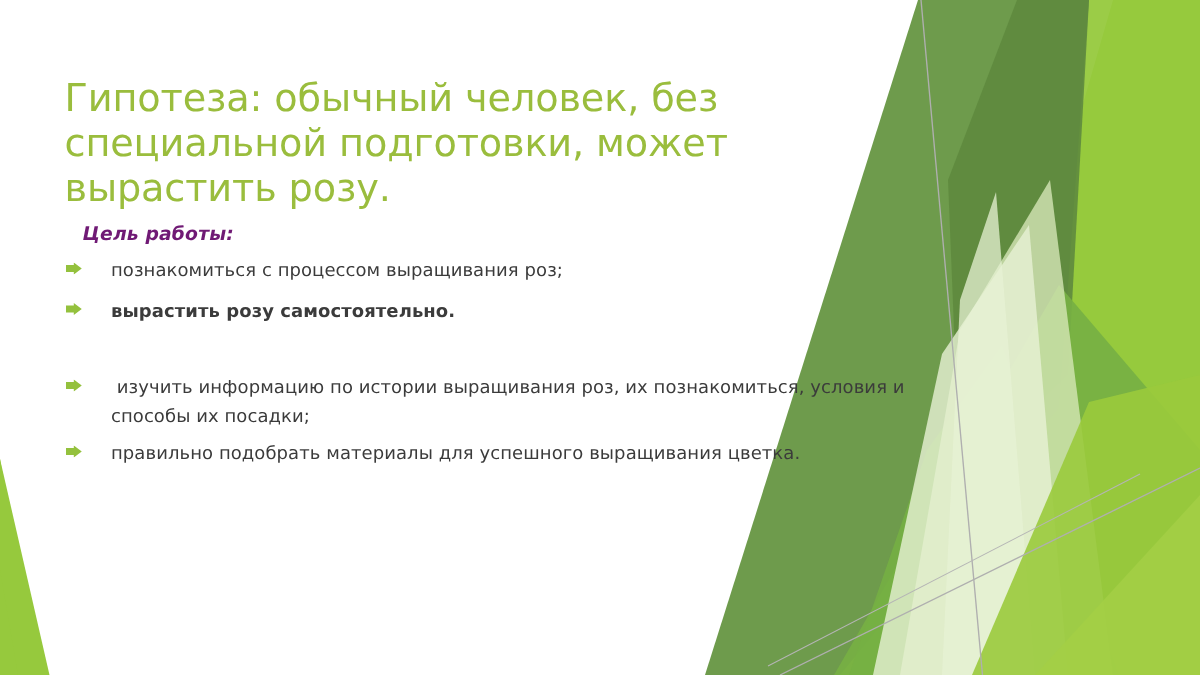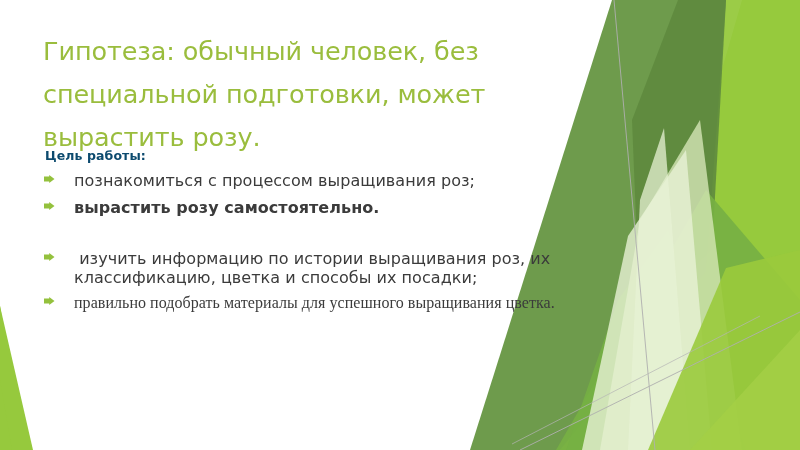--- a/index.html
+++ b/index.html
@@ -31,63 +31,64 @@
     position: absolute;
     left: 0;
     top: 0;
     width: 800px;
     height: 450px;
   }
 
   #slide-title {
     position: absolute;
     left: 43px;
-    top: 30px;
+    top: 51px;
     width: 470px;
     color: #9ABD3D;
     font-size: 25.5px;
-    line-height: 43px;
+    line-height: 30px;
     font-weight: normal;
     letter-spacing: -0.1px;
     margin: 0;
   }
 
   .section-label {
     position: absolute;
-    left: 45px;
-    color: #0c4a6e;
+    left: 55px;
+    color: #701a75;
     font-size: 12.5px;
+    font-style: italic;
     font-weight: bold;
     letter-spacing: 0.1px;
   }
   #label-goal  { top: 148px; }
   #label-tasks { top: 221px; }
 
   .bullet-row {
     position: absolute;
     left: 44px;
     display: flex;
     align-items: flex-start;
     width: 560px;
   }
   #bullet-g1 { top: 171px; }
   #bullet-g2 { top: 198px; font-weight: bold; }
   #bullet-t1 { top: 249px; }
-  #bullet-t2 { top: 293px; font-family: Liberation Serif, serif; }
+  #bullet-t2 { top: 293px; }
 
   .bullet-marker {
     flex: 0 0 auto;
     width: 30px;
     padding-top: 4px;
     line-height: 0;
   }
   .bullet-text {
     flex: 1 1 auto;
     color: #3b3b3b;
-    font-size: 16px;
+    font-size: 12px;
     line-height: 19px;
     letter-spacing: 0.05px;
     white-space: pre-wrap;
   }
 </style>
 </head>
 <body>
 
 <div id="slide">
 
@@ -147,21 +148,21 @@
       <span class="bullet-text">вырастить розу самостоятельно.</span>
     </div>
 
 
     <div class="bullet-row" id="bullet-t1">
       <span class="bullet-marker">
         <svg width="11" height="8" viewBox="0 0 11 8">
           <polygon points="0,1.6 5.2,1.6 5.2,0 10.5,4 5.2,8 5.2,6.4 0,6.4" fill="#94C13D"></polygon>
         </svg>
       </span>
-      <span class="bullet-text"> изучить информацию по истории выращивания роз, их классификацию, цветка и способы их посадки;</span>
+      <span class="bullet-text"> изучить информацию по истории выращивания роз, их познакомиться, условия и способы их посадки;</span>
     </div>
 
     <div class="bullet-row" id="bullet-t2">
       <span class="bullet-marker">
         <svg width="11" height="8" viewBox="0 0 11 8">
           <polygon points="0,1.6 5.2,1.6 5.2,0 10.5,4 5.2,8 5.2,6.4 0,6.4" fill="#94C13D"></polygon>
         </svg>
       </span>
       <span class="bullet-text">правильно подобрать материалы для успешного выращивания цветка.</span>
     </div>

